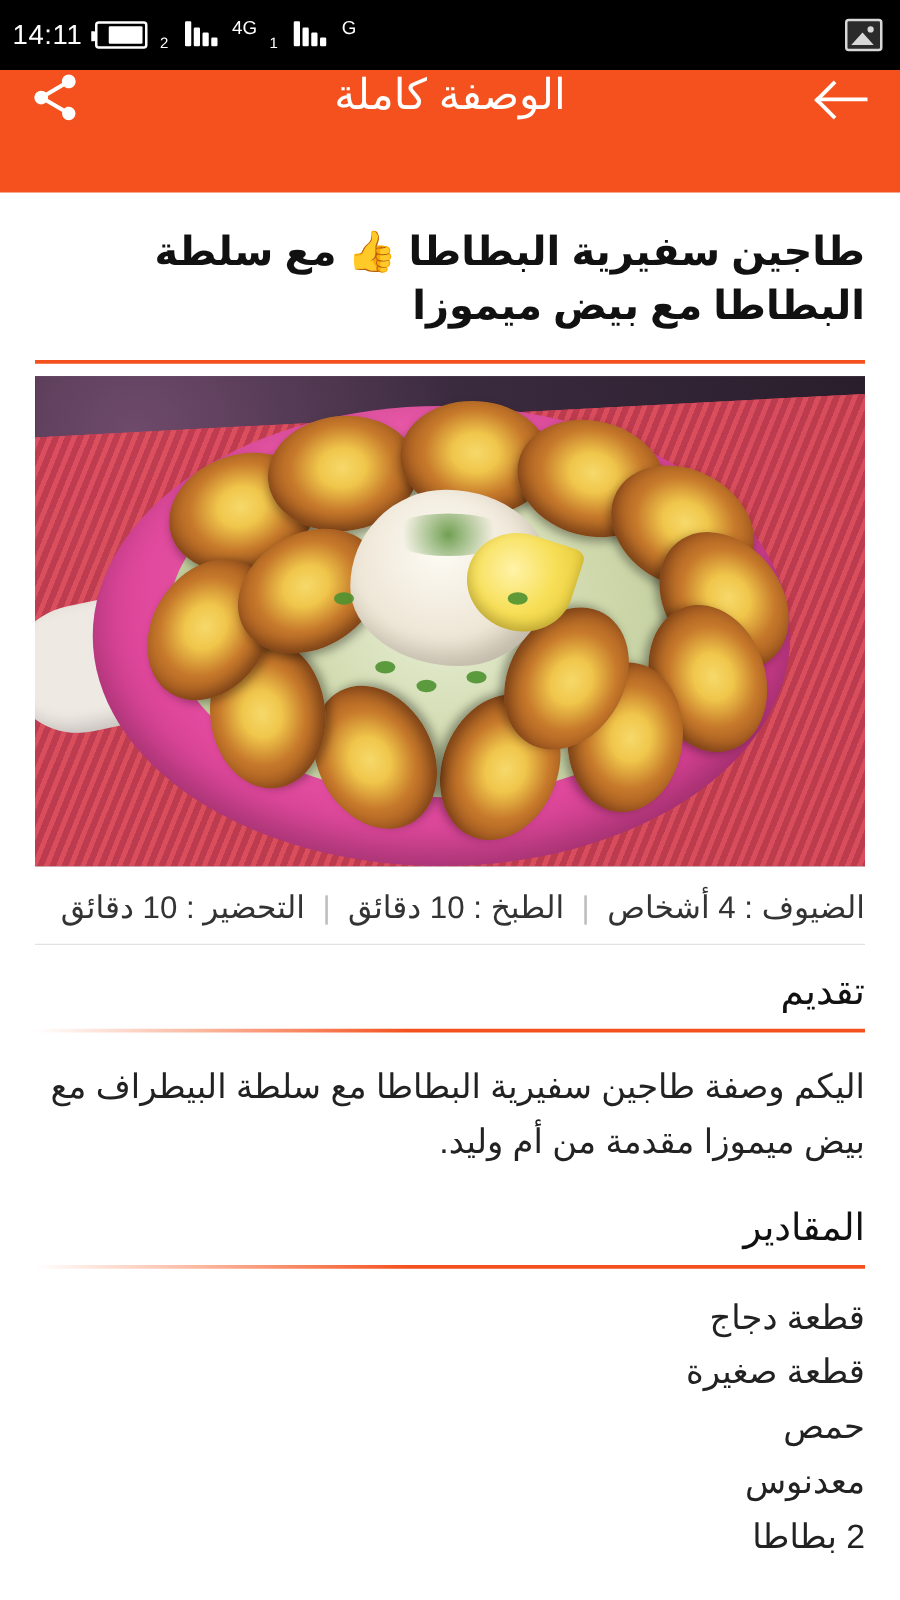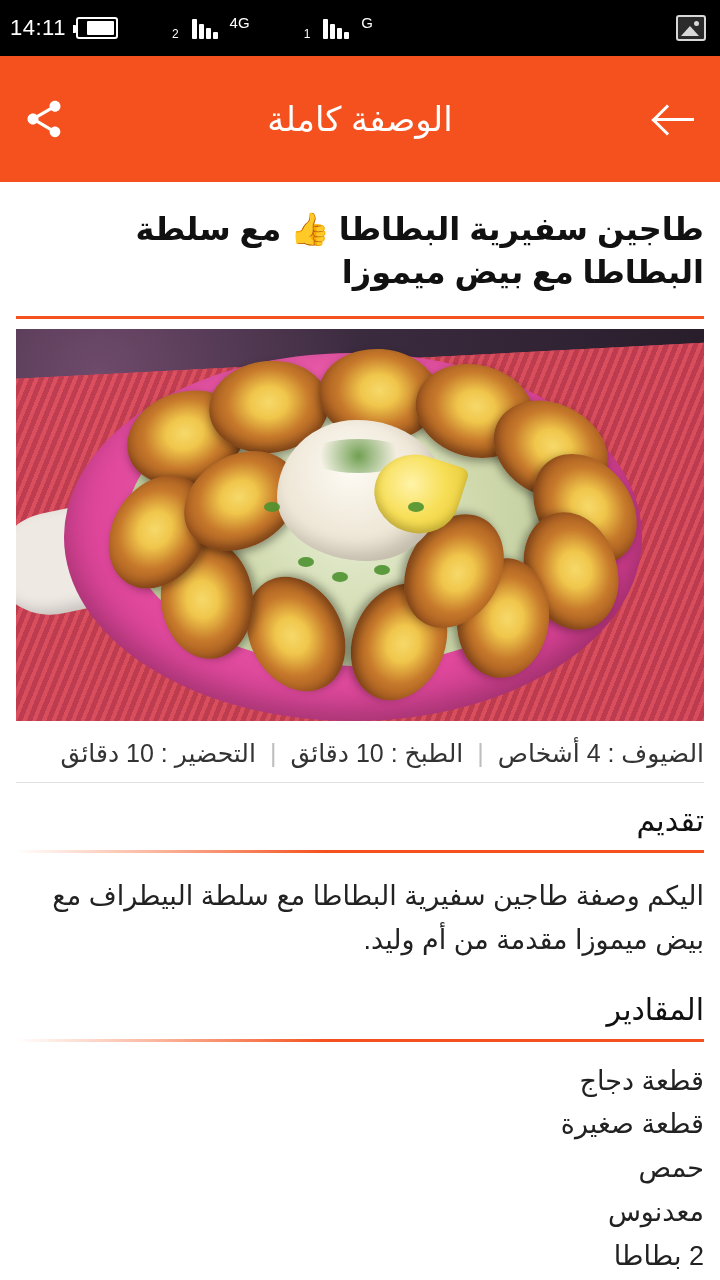--- a/index.html
+++ b/index.html
@@ -25,21 +25,21 @@
   }
   .img-icon::after {
     content:""; position:absolute; left:3px; bottom:3px; width:0; height:0;
     border-left: 9px solid transparent; border-right: 9px solid transparent;
     border-bottom: 10px solid #d8d8d8;
   }
   .img-icon::before {
     content:""; position:absolute; right:5px; top:4px; width:5px; height:5px;
     border-radius:50%; background:#d8d8d8;
   }
-  .signal { display:flex; align-items:center; gap:12px; height:26px; position:relative;margin-left:44px; }
+  .signal { display:flex; align-items:flex-start; gap:12px; height:26px; position:relative; }
   .signal .bars { display:flex; align-items:flex-end; gap:2px; height:22px; }
   .signal .bars i { display:block; width:5px; background:#fff; border-radius:1px; }
   .signal .bars i:nth-child(1){ height:7px; }
   .signal .bars i:nth-child(2){ height:11px; }
   .signal .bars i:nth-child(3){ height:15px; }
   .signal .bars i:nth-child(4){ height:20px; }
   .net-label { font-size: 15px; line-height: 1; align-self: flex-start; }
   .sub { font-size: 12px; align-self: flex-end; margin-right:1px; }
   .battery {
     width: 42px; height: 22px; border: 2px solid #fff; border-radius: 3px;
@@ -47,41 +47,41 @@
   }
   .battery::after {
     content:""; position:absolute; left:-5px; top:6px; width:4px; height:8px;
     background:#fff; border-radius:0 2px 2px 0;
   }
   .battery .fill { height:100%; width:78%; background:#fff; border-radius:1px; }
   .clock { font-size: 22px; font-weight: 400; letter-spacing: .5px; }
 
   
   .appbar {
-    height: 126px; background: #f4511e; color: #fff;
-    display: flex; align-items: center; padding: 0 22px;
+    height: 98px; background: #f4511e; color: #fff;
+    display: flex; padding: 0 22px;
     position: relative;
   }
   .appbar .title {
     position: absolute; left: 0; right: 0; text-align: center;
     font-size: 34px; font-weight: 400; pointer-events: none;
   }
   .back-arrow { width: 46px; height: 46px; position: relative; cursor: pointer; z-index:2;}
   .back-arrow::before {
     content:""; position:absolute; left:4px; top:22px; width:38px; height:3px; background:#fff;
   }
   .back-arrow::after {
     content:""; position:absolute; left:4px; top:13px; width:19px; height:19px;
     border-left:3px solid #fff; border-bottom:3px solid #fff; transform: rotate(45deg);
   }
   .spacer { flex: 1; }
   .share-icon { width: 44px; height: 44px; z-index:2; cursor:pointer; }
 
   
-  .content { padding: 0 16px; }
+  .content { padding: 0 28px; }
   .recipe-title {
     font-size: 32px; font-weight: bold; color:#111;
     line-height: 1.35; text-align: right; padding: 26px 0 18px 0;
   }
 
   .divider-orange {
     height: 3px; background: #f4511e; margin: 4px 0 10px 0;
   }
   .hero-wrap {
     width: 100%; height: 392px; overflow: hidden; position: relative; background:#3a2a3a;

